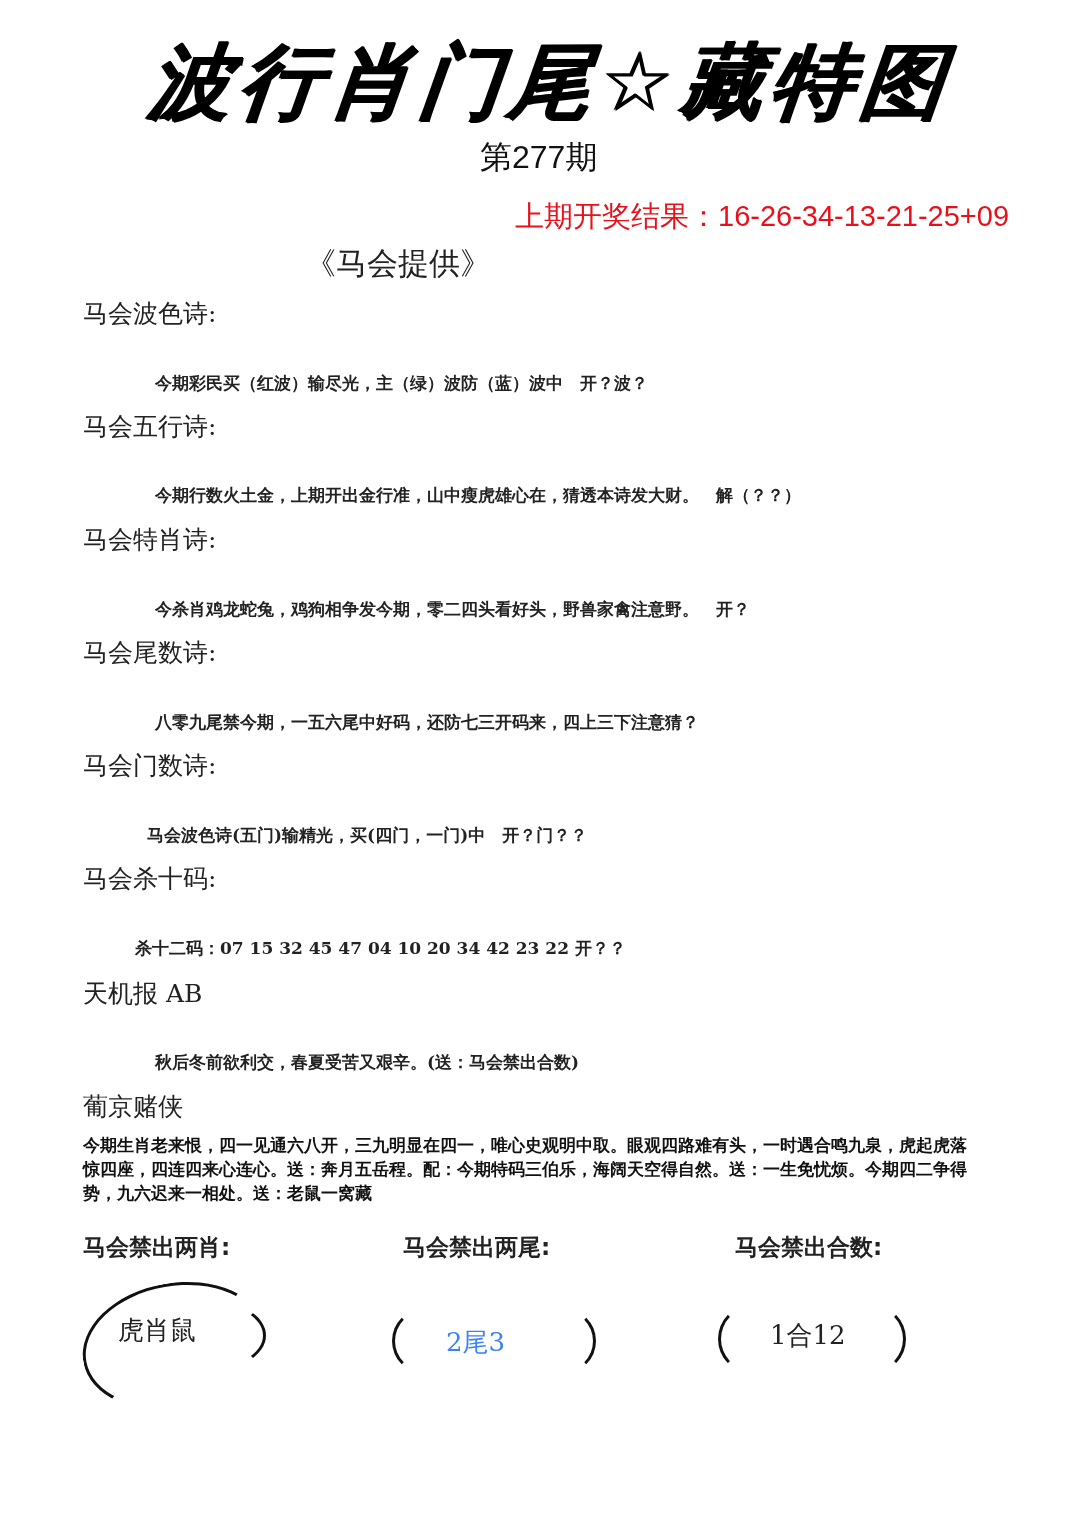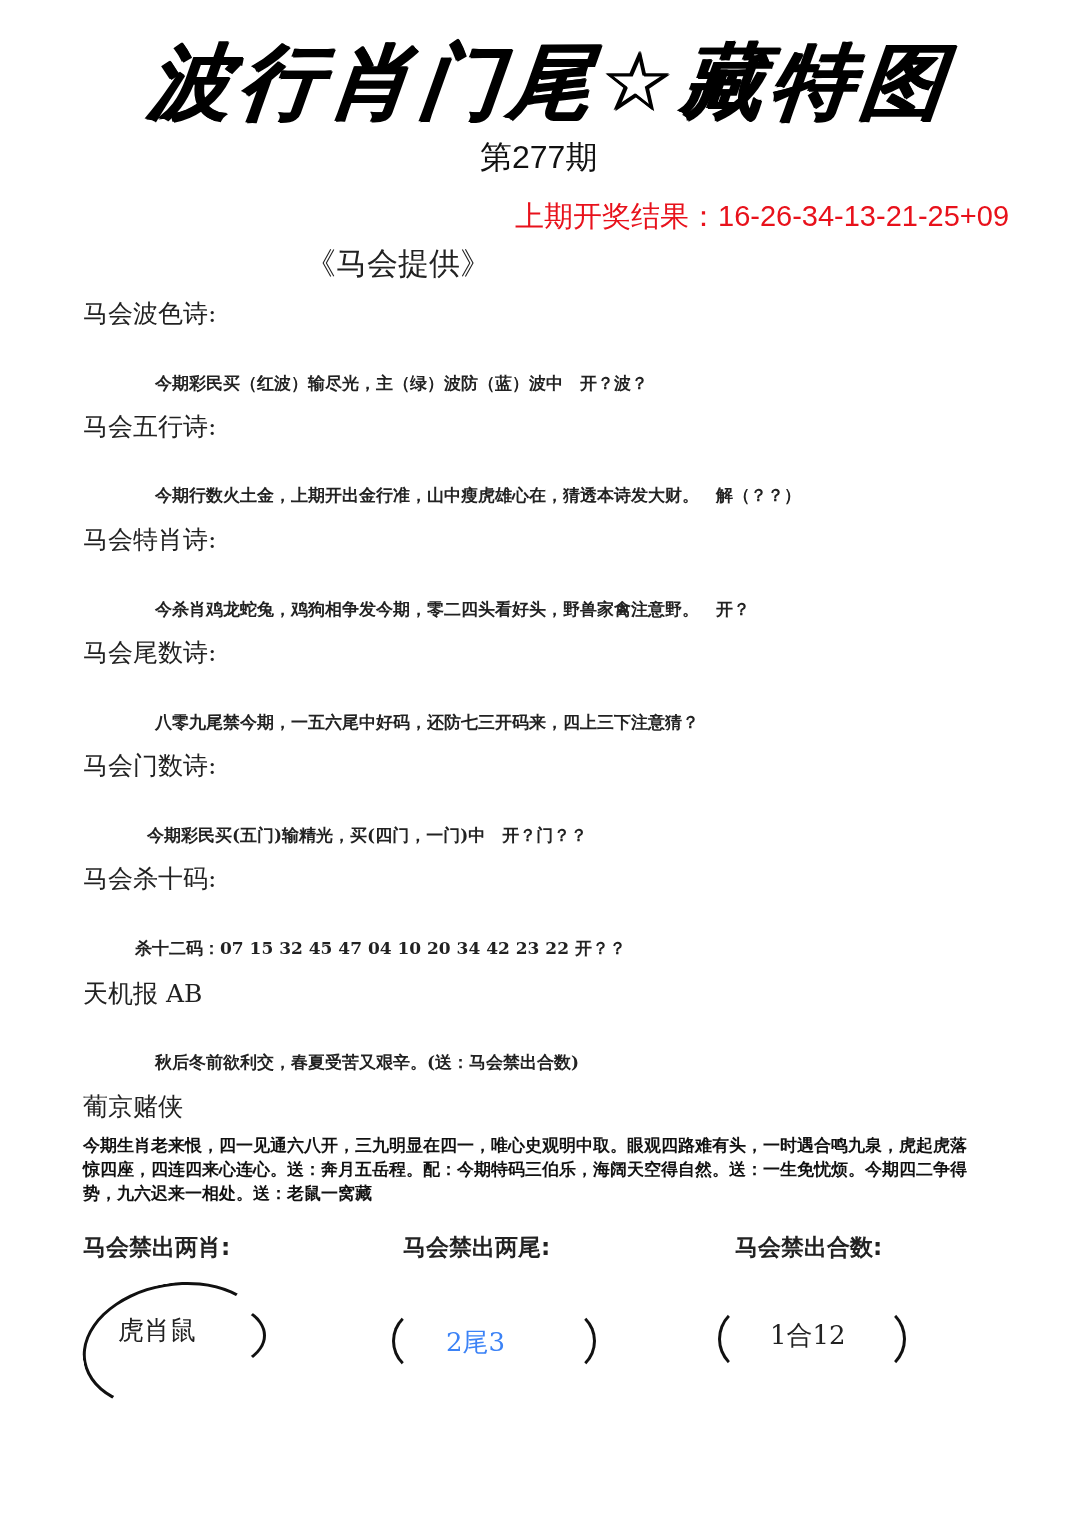--- a/index.html
+++ b/index.html
@@ -35,21 +35,21 @@
 <div class="abs heading" style="top:410px">马会五行诗:</div>
 <div class="abs line" style="top:484px">今期行数火土金，上期开出金行准，山中瘦虎雄心在，猜透本诗发大财。　解（？？）</div>
 
 <div class="abs heading" style="top:523px">马会特肖诗:</div>
 <div class="abs line" style="top:598px">今杀肖鸡龙蛇兔，鸡狗相争发今期，零二四头看好头，野兽家禽注意野。　开？</div>
 
 <div class="abs heading" style="top:636px">马会尾数诗:</div>
 <div class="abs line" style="top:711px">八零九尾禁今期，一五六尾中好码，还防七三开码来，四上三下注意猜？</div>
 
 <div class="abs heading" style="top:749px">马会门数诗:</div>
-<div class="abs line" style="top:824px;left:147px">今期彩民买(五门)输精光，买(四门，一门)中　开？门？？</div>
+<div class="abs line" style="top:824px;left:147px">马会波色诗(五门)输精光，买(四门，一门)中　开？门？？</div>
 
 <div class="abs heading" style="top:862px">马会杀十码:</div>
 <div class="abs line" style="top:937px;left:135px">杀十二码：07 15 32 45 47 04 10 20 34 42 23 22 开？？</div>
 
 <div class="abs heading" style="top:977px">天机报 AB</div>
 <div class="abs line" style="top:1051px">秋后冬前欲利交，春夏受苦又艰辛。(送：马会禁出合数)</div>
 
 <div class="abs heading" style="top:1090px">葡京赌侠</div>
 <div class="abs para" style="top:1133px">今期生肖老来恨，四一见通六八开，三九明显在四一，唯心史观明中取。眼观四路难有头，一时遇合鸣九泉，虎起虎落惊四座，四连四来心连心。送：奔月五岳程。配：今期特码三伯乐，海阔天空得自然。送：一生免忧烦。今期四二争得势，九六迟来一相处。送：老鼠一窝藏</div>
 

